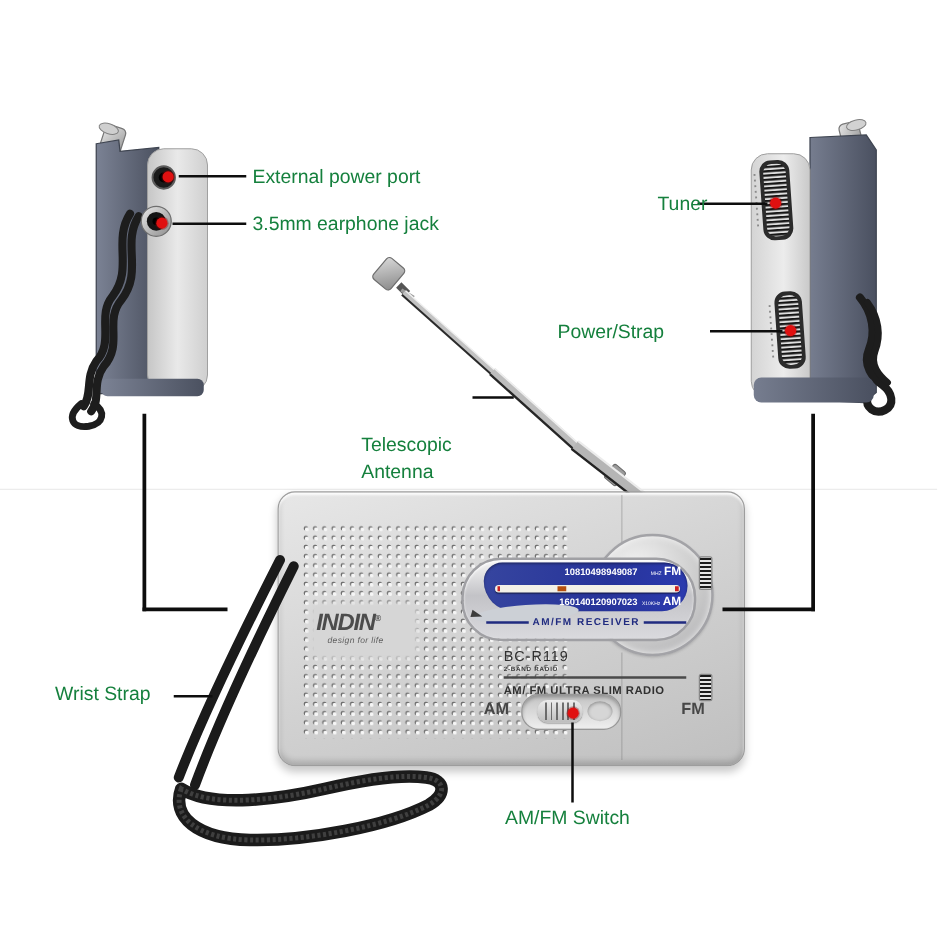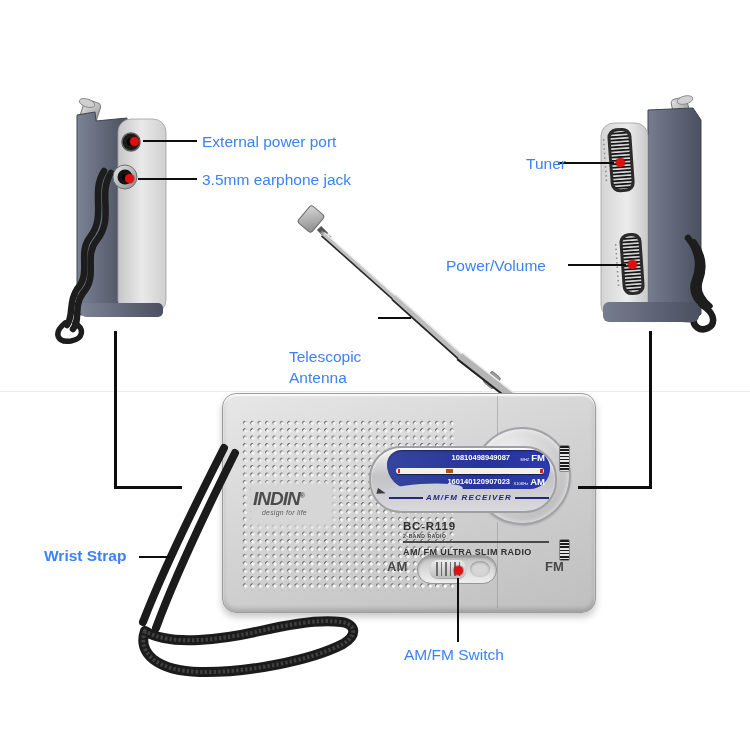--- a/index.html
+++ b/index.html
@@ -1,19 +1,19 @@
 <!DOCTYPE html>
 <html><head>
 <meta charset="utf-8">
 <style>
   html,body{margin:0;padding:0;background:#fff;}
   #canvas{position:relative;width:750px;height:750px;background:#ffffff;overflow:hidden;
           font-family:"Liberation Sans", sans-serif;}
   .abs{position:absolute;}
-  .label{position:absolute;font-size:15.5px;line-height:21px;color:#3b82f6;white-space:nowrap;}
+  .label{position:absolute;font-size:15.5px;line-height:21px;color:#15803d;white-space:nowrap;}
   .cline{position:absolute;background:#0d0d0d;height:2px;}
   .clinev{position:absolute;background:#0d0d0d;width:2px;}
   .lconn{position:absolute;background:#0d0d0d;}
   .dot{position:absolute;width:9px;height:9px;border-radius:50%;background:#e01010;
        box-shadow:0 0 0 1px rgba(120,0,0,.35);}
   .backdrop-line{position:absolute;left:0;top:391px;width:750px;height:1px;background:#ececec;}
 
   
   #radio{position:absolute;left:222px;top:393px;width:372px;height:218px;border-radius:14px;
          background:linear-gradient(160deg,#e7e7e7,#d2d2d2 50%,#bfbfbf);
@@ -49,31 +49,31 @@
   .unit-col{position:absolute;right:5px;display:flex;align-items:baseline;gap:2px;color:#fff;}
   .unit-small{font-size:4px;}
   .unit-big{font-size:9.5px;font-weight:bold;}
   #dial-slider{position:absolute;left:9px;top:17.5px;width:148px;height:6px;border-radius:3px;
                background:#f3f1e8;box-shadow:0 1px 1px rgba(0,0,0,.5);}
   #dial-slider::before,#dial-slider::after{content:"";position:absolute;top:1px;width:2.5px;height:4px;background:#c22;}
   #dial-slider::before{left:1.5px;} #dial-slider::after{right:1.5px;}
   #dial-pointer{position:absolute;left:50px;top:1px;width:7px;height:4px;background:#b5500f;}
   #dial-wave{position:absolute;left:10px;top:42px;width:84px;height:14px;background:#ccd0d6;
              border-radius:50%;transform:rotate(-4deg);}
-  #receiver-row{position:absolute;left:20px;top:51px;width:160px;display:flex;align-items:center;gap:3px;font-style:italic;}
+  #receiver-row{position:absolute;left:20px;top:51px;width:160px;display:flex;align-items:center;gap:3px;}
   .rcv-line{flex-grow:1;height:2px;background:#202b80;}
   #receiver-label{font-size:8px;font-weight:bold;color:#202b80;letter-spacing:1.2px;white-space:nowrap;}
   #dial-arrow{position:absolute;left:8px;top:47px;width:0;height:0;border-left:9px solid #3c3c3c;
               border-top:3px solid transparent;border-bottom:3px solid transparent;transform:rotate(16deg);}
   .side-ribs{position:absolute;width:9px;border:1px solid #878787;border-radius:2px;
              background:repeating-linear-gradient(180deg,#1c1c1c 0 1.6px,#e6e6e6 1.6px 3.2px);}
 
   
   #model-block{position:absolute;left:180px;top:126px;width:160px;color:#303030;}
-  #model{font-size:11.5px;font-weight:bold;letter-spacing:.8px;}
+  #model{font-size:11.5px;font-weight:normal;letter-spacing:.8px;}
   #model-sub{font-size:5px;font-weight:bold;letter-spacing:.6px;color:#3c3c3c;margin-top:1px;}
   #model-rule{width:146px;height:2px;background:#4a4a4a;margin-top:2px;}
   #slogan{font-size:9px;font-weight:bold;letter-spacing:.4px;margin-top:4px;white-space:nowrap;}
 
   
   .sw-label{position:absolute;font-size:13px;font-weight:bold;color:#474747;}
   #switch-pill{position:absolute;left:194px;top:161px;width:78px;height:27px;border-radius:14px;
                background:linear-gradient(180deg,#c3c3c3,#efefef);border:1.5px solid #979797;
                box-shadow:inset 0 2px 3px rgba(0,0,0,.25);}
   #switch-knob{position:absolute;left:12px;top:4px;width:36px;height:18px;border-radius:8px;
@@ -290,21 +290,21 @@
 
   <div class="dot" style="left:130px;top:137px;"></div>
   <div class="dot" style="left:125px;top:174px;"></div>
   <div class="dot" style="left:616px;top:158px;"></div>
   <div class="dot" style="left:628px;top:260px;"></div>
   <div class="dot" style="left:454px;top:566px;"></div>
 
   <div class="label" style="left:202px;top:131px;">External power port</div>
   <div class="label" style="left:202px;top:169px;">3.5mm earphone jack</div>
   <div class="label" style="left:511px;top:153px;margin-left:15px;">Tuner</div>
-  <div class="label" style="left:446px;top:255px;">Power/Volume</div>
+  <div class="label" style="left:446px;top:255px;">Power/Strap</div>
   <div class="label" style="left:289px;top:306px;margin-top:40px;">
     <div>Telescopic</div>
     <div>Antenna</div>
   </div>
-  <div class="label" style="left:44px;top:545px;font-weight:bold;">Wrist Strap</div>
+  <div class="label" style="left:44px;top:545px;">Wrist Strap</div>
   <div class="label" style="left:404px;top:644px;">AM/FM Switch</div>
 
 </div>
 
 </body></html>

